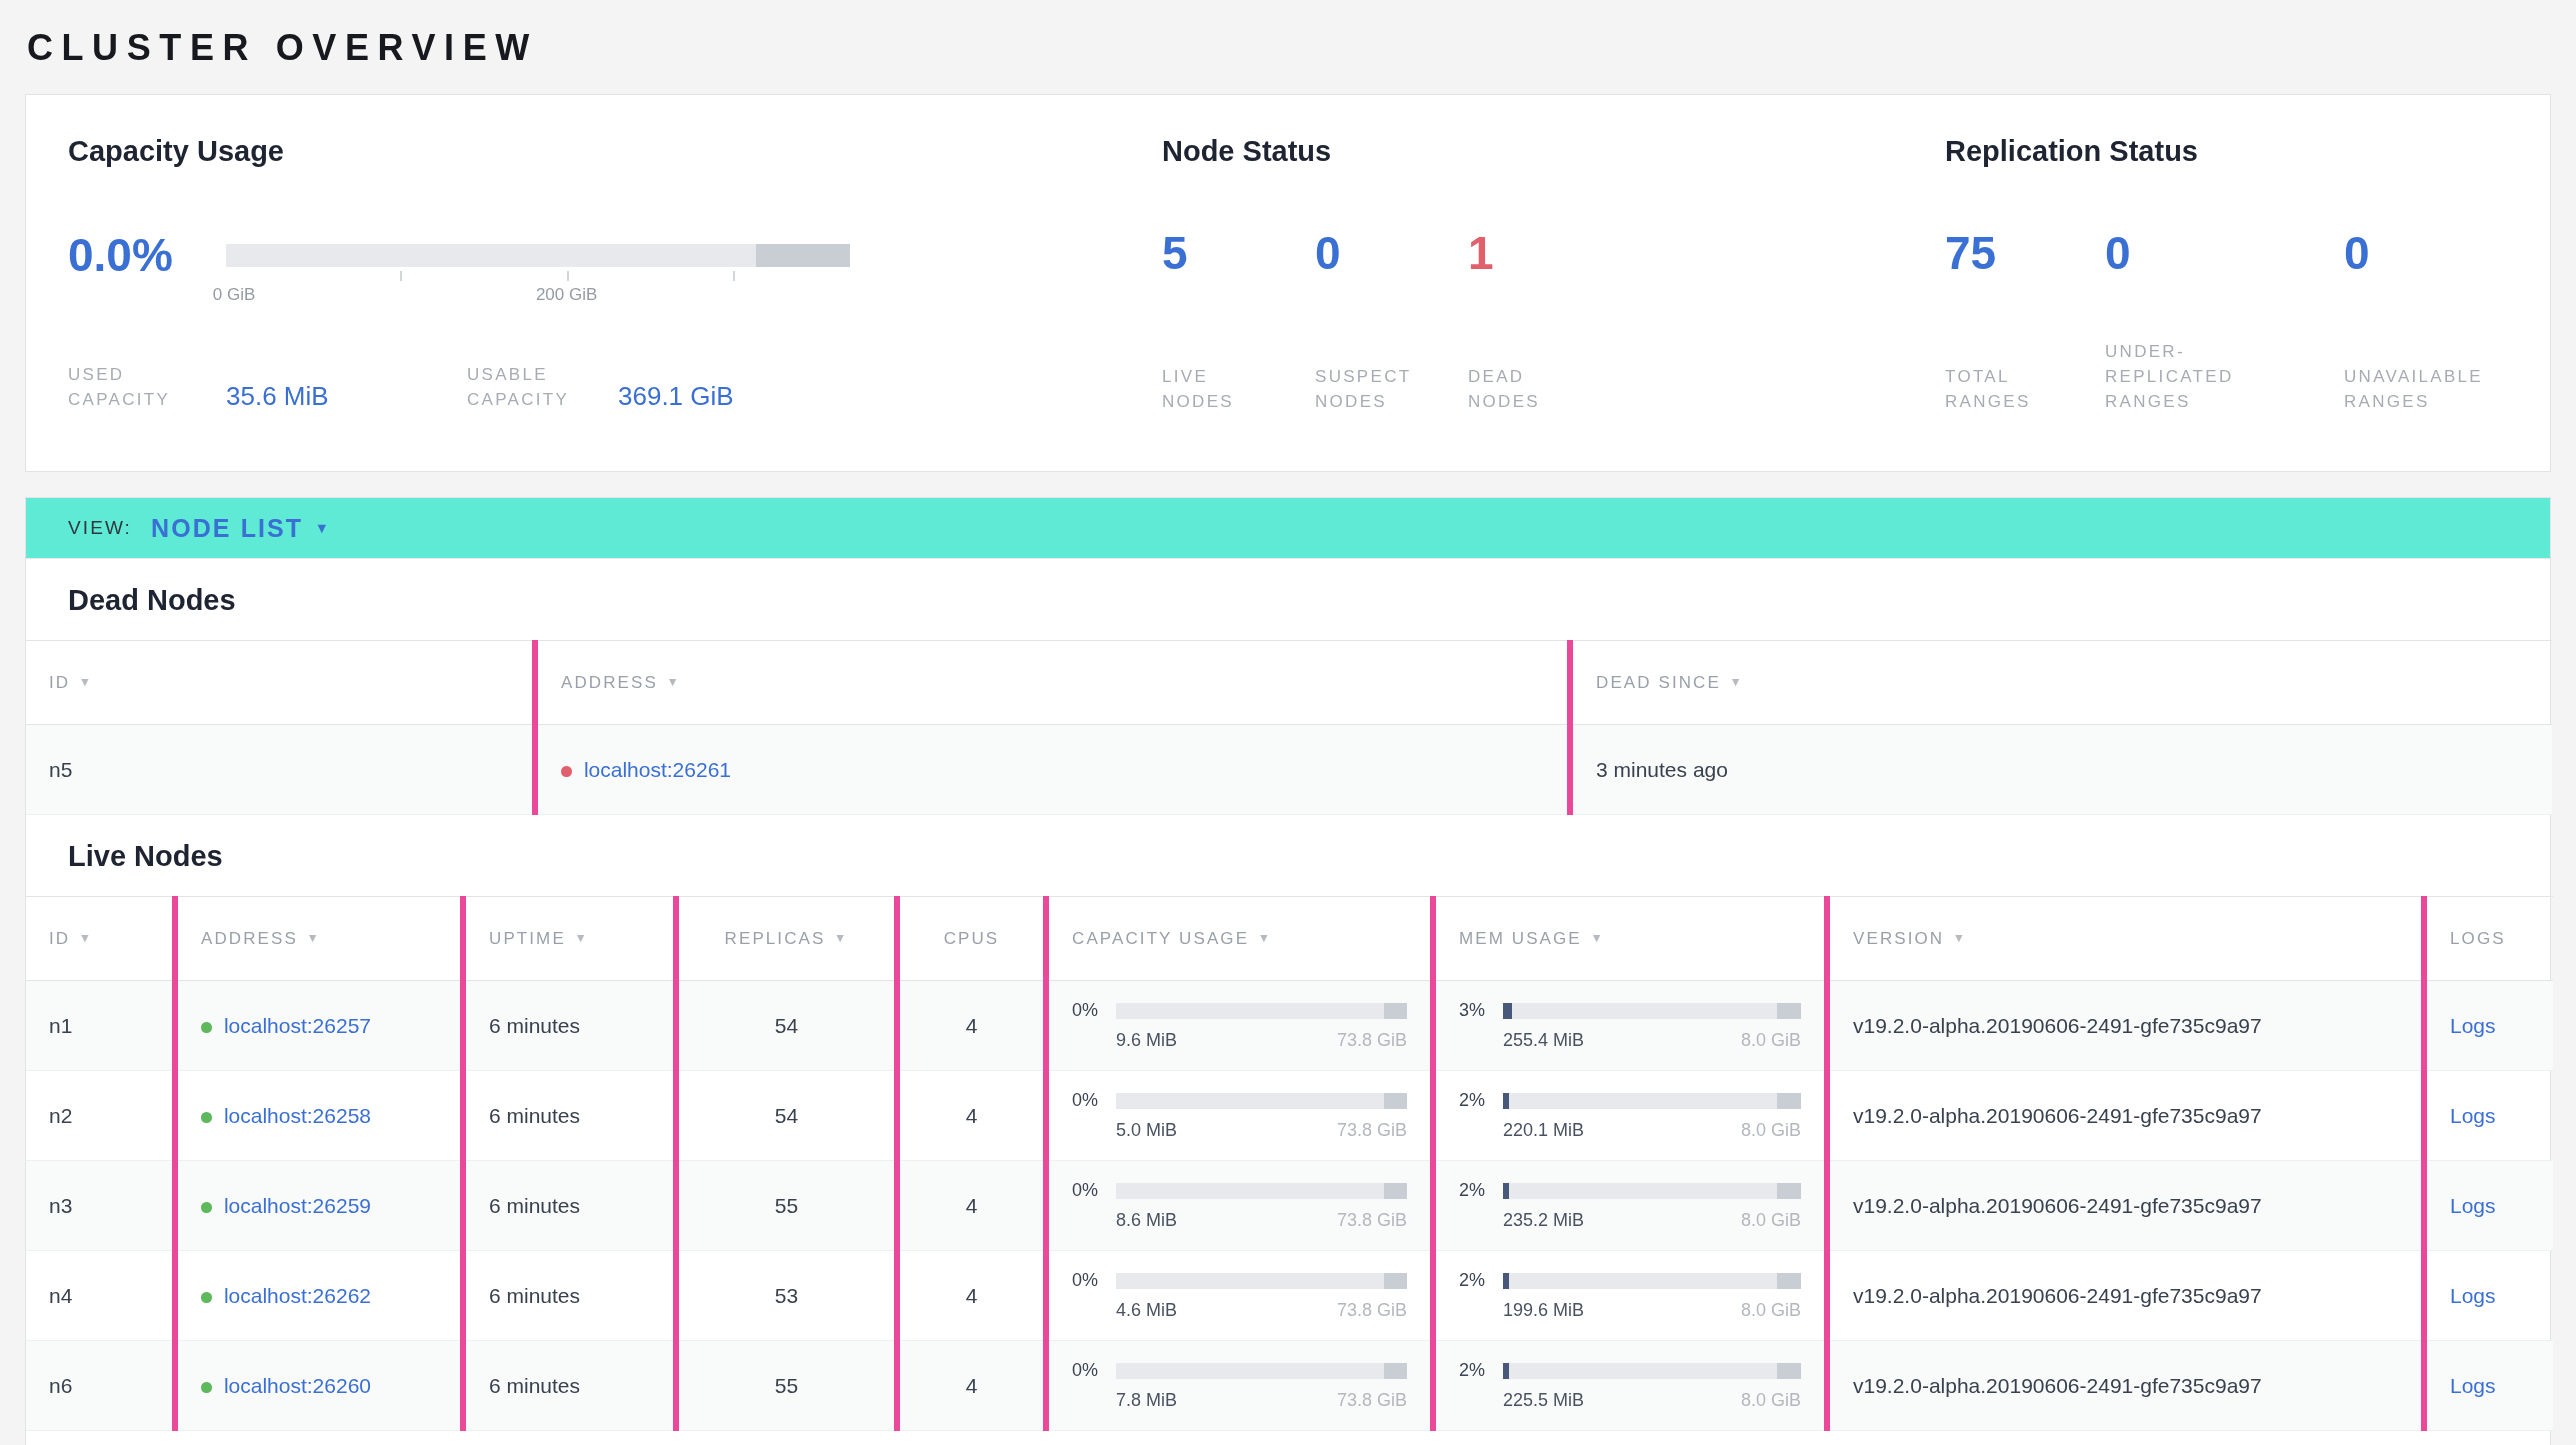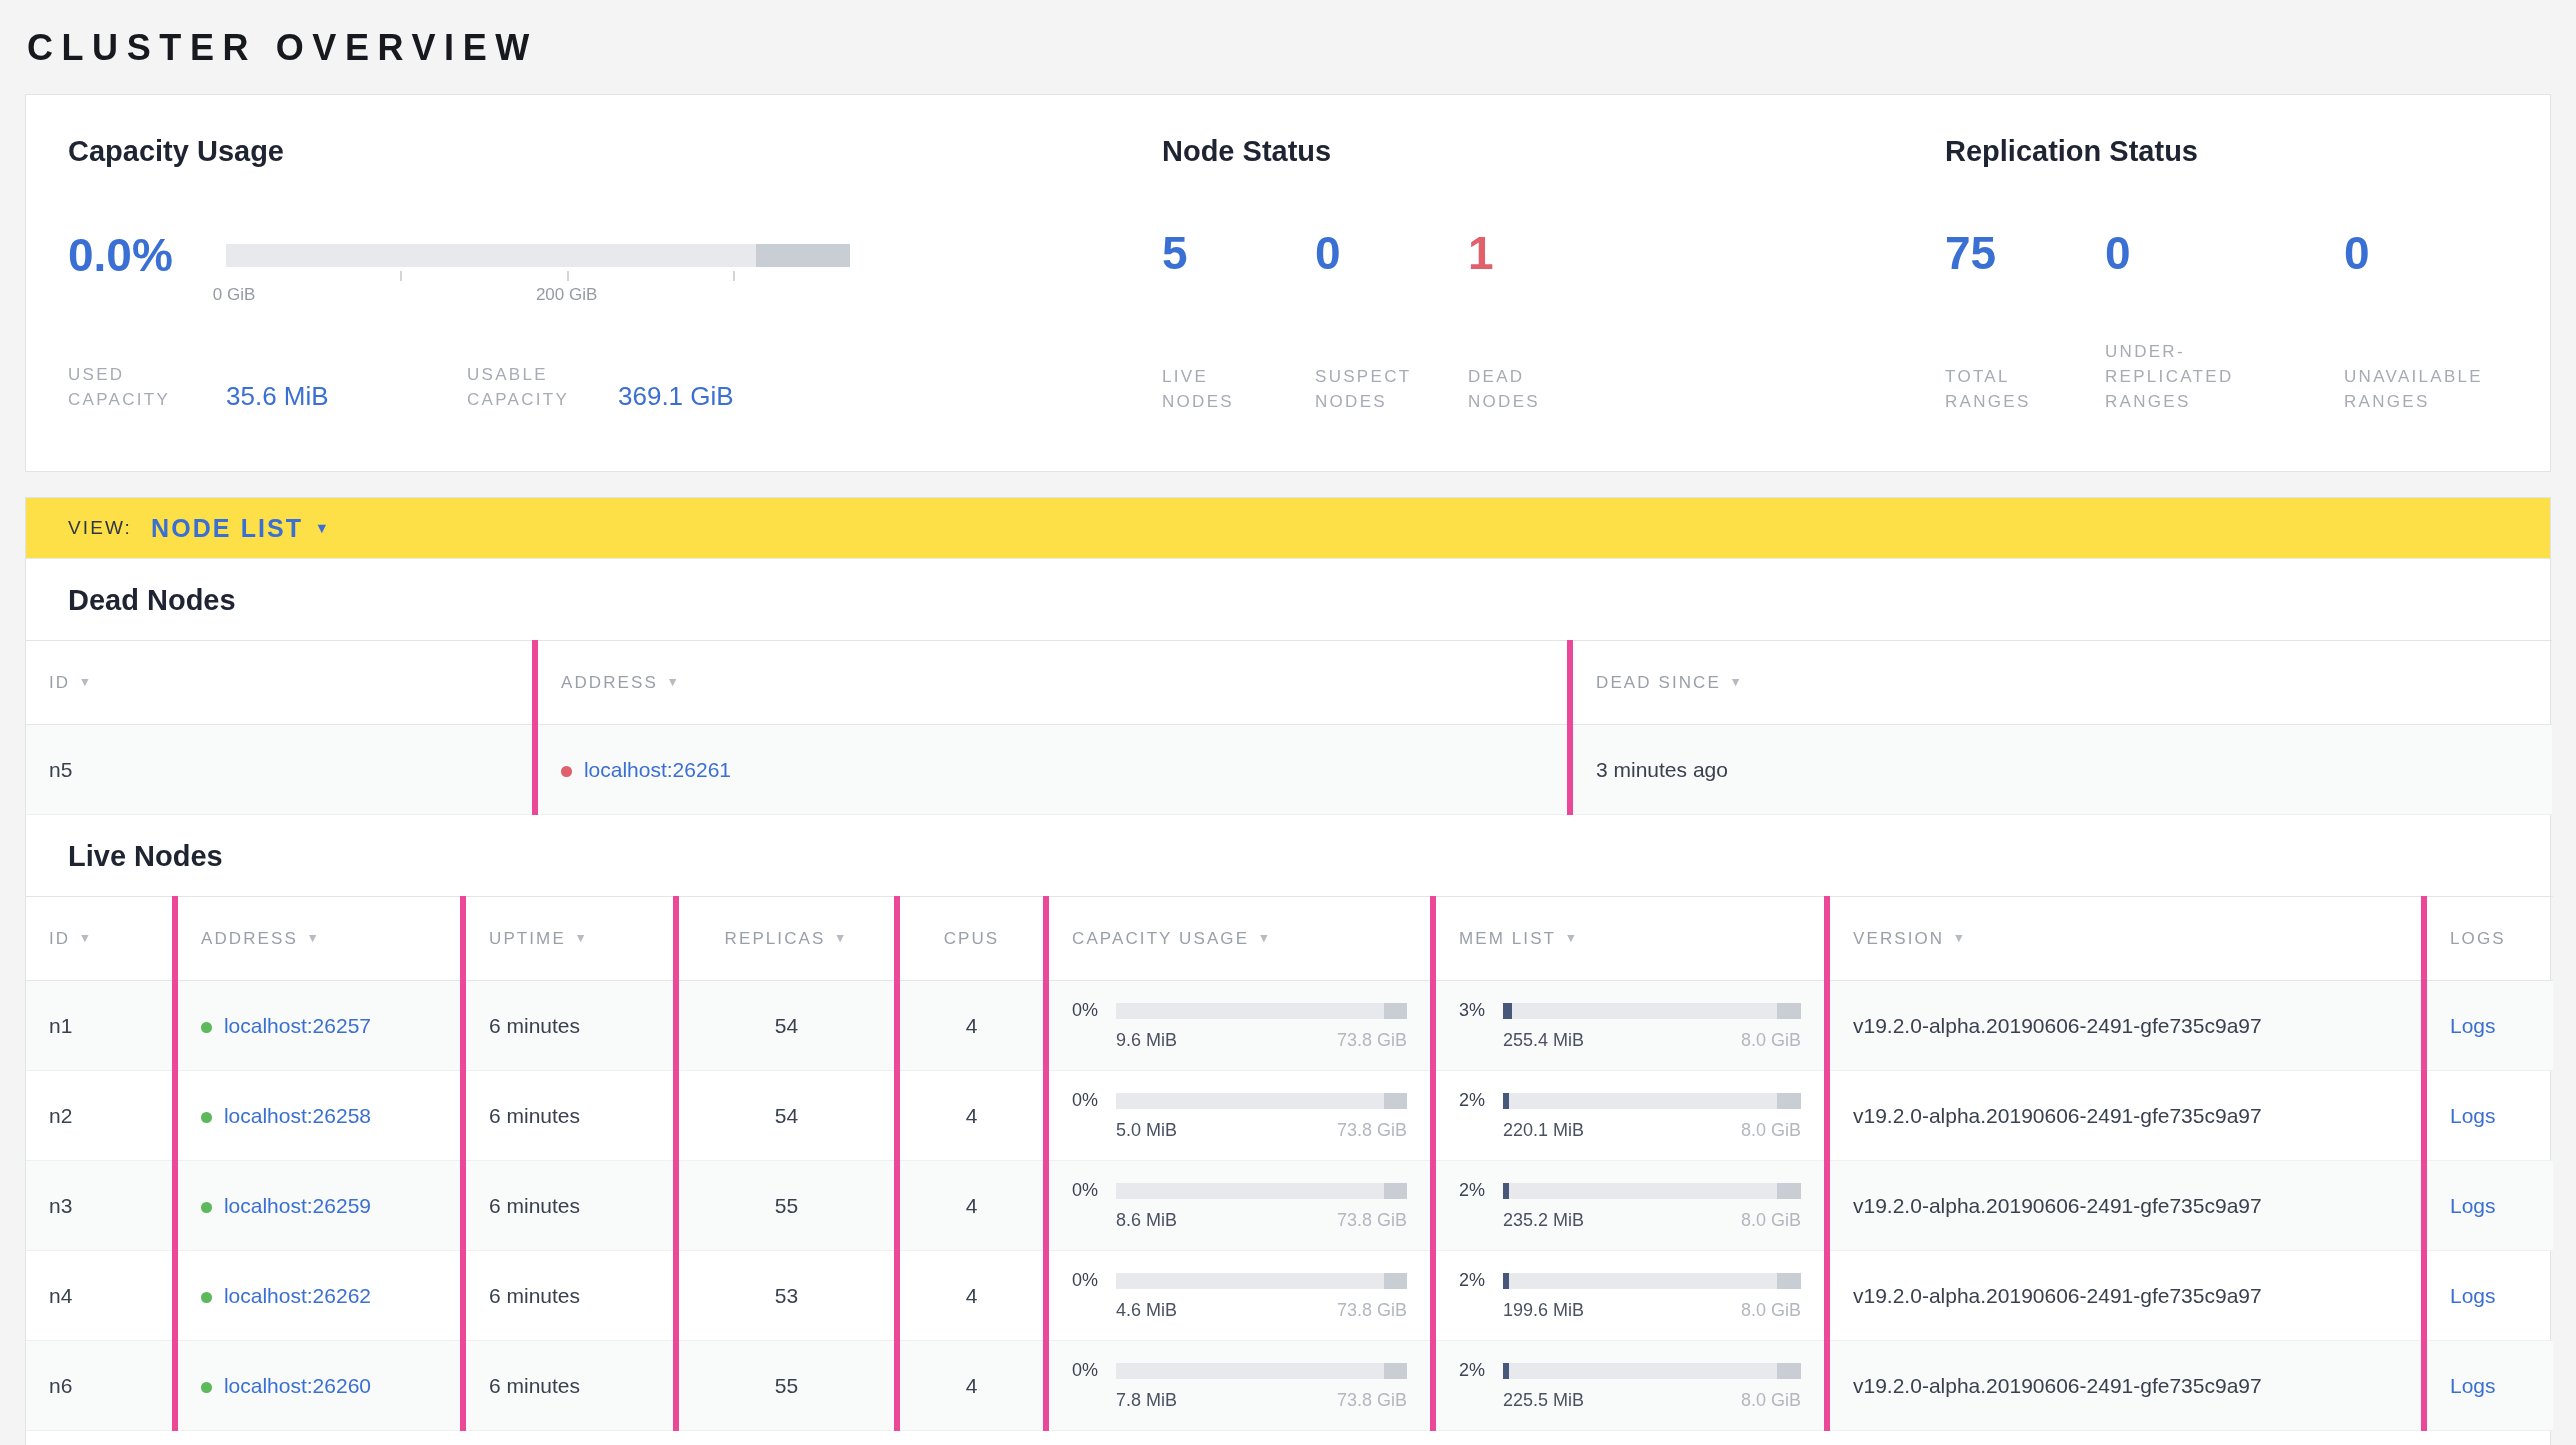--- a/index.html
+++ b/index.html
@@ -43,21 +43,21 @@
   .sec-repl .stat:nth-child(1) { width:160px; }
   .sec-repl .stat:nth-child(2) { width:239px; }
   .sec-repl .stat:nth-child(3) { width:210px; }
   .stat-value { font-size:46px; font-weight:600; color:var(--accent,#3a6fd3); line-height:51px; }
   .stat-value.danger { color:var(--danger,#e0606b); }
   .stat-label { margin-top:43px; height:92px; display:flex; align-items:flex-end;
     font-size:17px; letter-spacing:2.3px; color:#a7abb3; line-height:25px; white-space:pre-line; }
 
   
   .viewbar { margin-top:25px; height:61px; display:flex; align-items:center;
-    padding:0 42px; background:#fde047; border:1px solid #e2e3e5; border-bottom:none; }
+    padding:0 42px; background:#5eead4; border:1px solid #e2e3e5; border-bottom:none; }
   .view-label { font-size:19px; letter-spacing:2.1px; color:#30363f; font-weight:500; }
   .view-select { margin-left:19px; display:flex; align-items:center; cursor:pointer; }
   .view-value { font-size:25px; letter-spacing:2.1px; color:var(--accent,#3a6fd3); font-weight:700; }
   .caret { margin-left:11.5px; font-size:14.3px; color:var(--accent,#3a6fd3); }
 
   
   .main { background:#fff; border:1px solid #e2e3e5; border-top:1px solid #e8e9eb;
     padding-bottom:38px; }
   .tbl-h { padding:25px 42px 23px; font-size:29px; font-weight:600; color:#1e2432; }
 
@@ -219,21 +219,21 @@
           <col style="width:129px">
       </colgroup>
       <thead>
         <tr>
           <th><span>ID</span><span class="sort">▼</span></th>
           <th><span>ADDRESS</span><span class="sort">▼</span></th>
           <th><span>UPTIME</span><span class="sort">▼</span></th>
           <th class="tr"><span>REPLICAS</span><span class="sort">▼</span></th>
           <th class="tr"><span>CPUS</span></th>
           <th><span>CAPACITY USAGE</span><span class="sort">▼</span></th>
-          <th><span>MEM LIST</span><span class="sort">▼</span></th>
+          <th><span>MEM USAGE</span><span class="sort">▼</span></th>
           <th><span>VERSION</span><span class="sort">▼</span></th>
           <th><span>LOGS</span></th>
         </tr>
       </thead>
       <tbody id="live-tbody">
   <tr>
     <td>n1</td>
     <td>
       <span class="dot dot-live"></span><a class="link">localhost:26257</a>
     </td>

